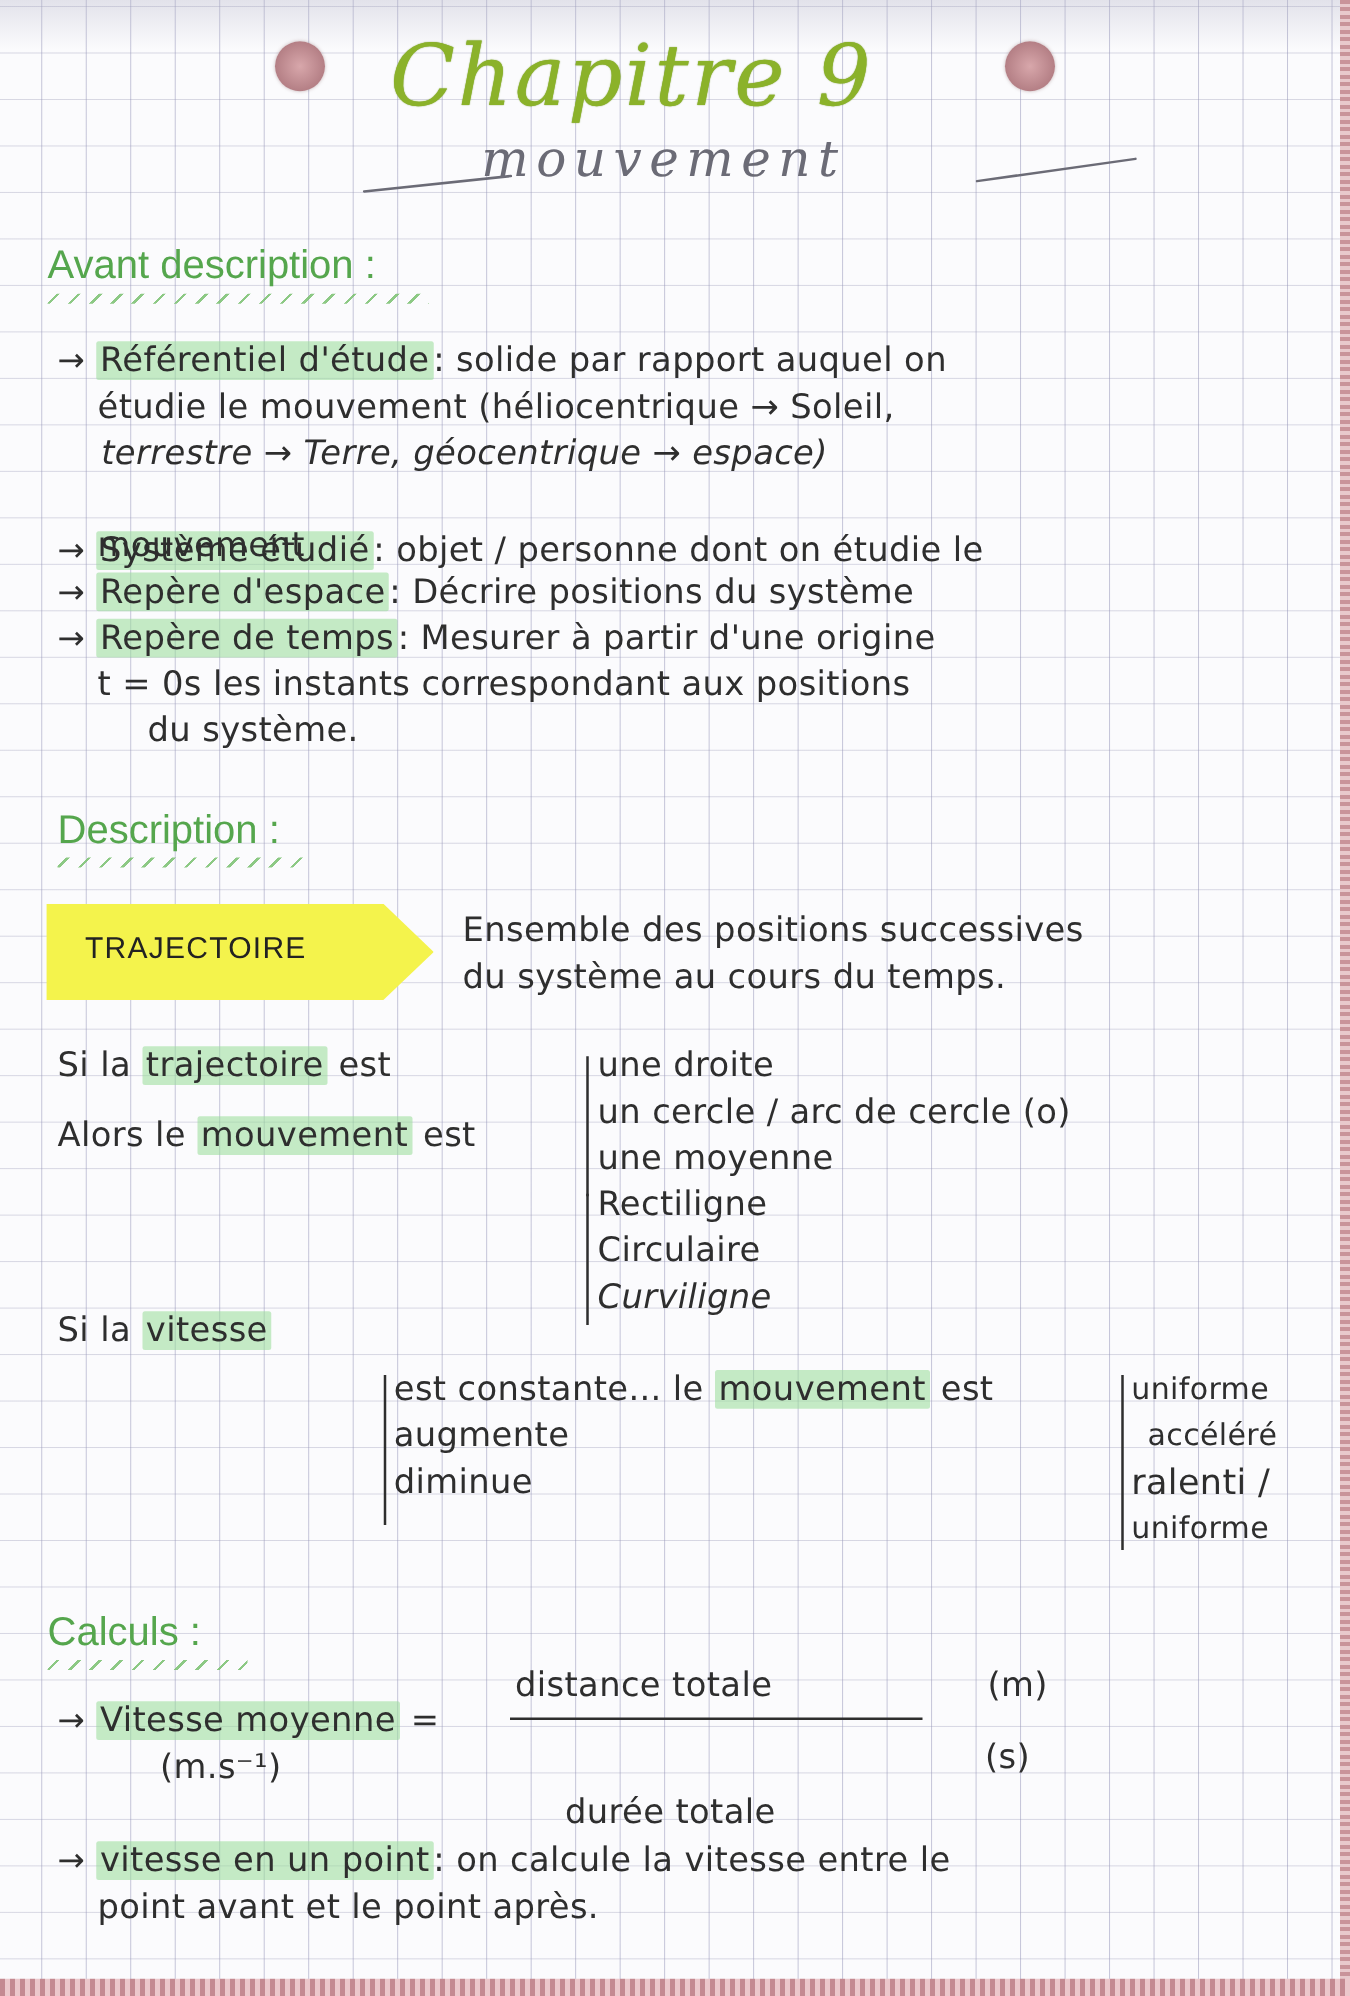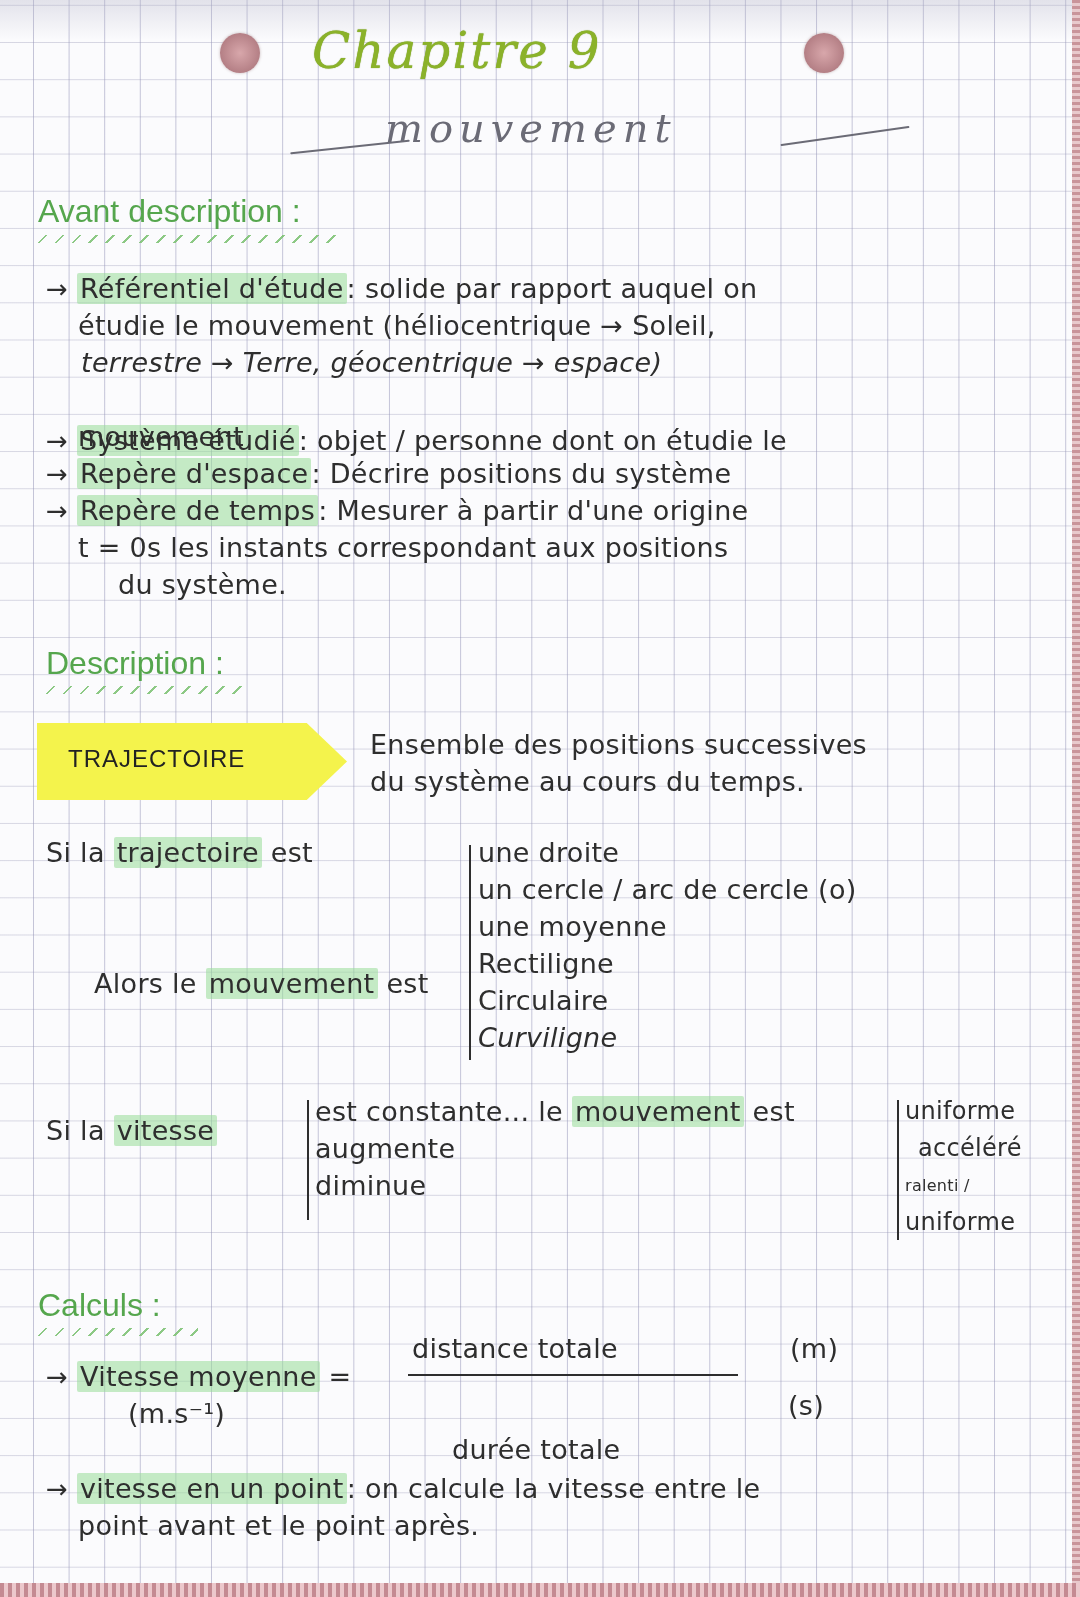--- a/index.html
+++ b/index.html
@@ -17,21 +17,21 @@
   .top-shade { position:absolute; left:0; top:0; width:1080px; height:40px;
     background: linear-gradient(to bottom, rgba(180,180,200,0.35), rgba(255,255,255,0)); }
   .border-right { position:absolute; right:0; top:0; width:8px; height:1597px;
     background: repeating-linear-gradient(to bottom, #c9949a 0 3px, #e8c9cc 3px 6px); }
   .border-bottom { position:absolute; left:0; bottom:0; width:1080px; height:14px;
     background: repeating-linear-gradient(to right, #c48a92 0 4px, #ecc8cc 4px 8px); }
   .abs { position:absolute; }
   .dot { position:absolute; width:40px; height:40px; border-radius:50%;
     background: radial-gradient(circle, #d8a7ab 0%, #b47f85 70%, #9a6a70 100%);
     box-shadow: 0 0 3px rgba(120,80,80,0.4); }
-  .title { font-family: "DejaVu Serif", serif; font-style: italic; font-size: 50px;
+  .title { font-family: "DejaVu Serif", serif; font-style: italic; font-size: 68px;
     color: #8bb22a; letter-spacing: 2px; text-shadow: 0 0 1px #6f9420; }
   .subtitle { font-family: "DejaVu Serif", serif; font-style: italic; font-size: 40px;
     color: #6b6b76; letter-spacing: 6px; }
   .subtitle-swash { position:absolute; height:2px; background:#6b6b76; border-radius:2px; }
   .heading { font-family: "Liberation Sans", sans-serif; font-size: 32px; color: #55a64d; }
   .squiggle { position:absolute; height:8px;
     background: repeating-linear-gradient(135deg, transparent 0 5px, #79c06f 5px 7px, transparent 7px 12px); opacity:.85; }
   .hand { font-family: "DejaVu Sans", sans-serif; font-size: 27px; line-height: 37px;
     color: #2e2e2e; white-space: nowrap; letter-spacing: 0.3px; }
   .hl { background: rgba(152, 221, 152, 0.55); padding: 0 3px; border-radius: 2px; }
@@ -93,46 +93,46 @@
 <div class="abs hand" style="left:46px; top:834px;">
   <span>Si la</span>
   <span class="hl">trajectoire</span>
   <span>est</span>
 </div>
 <div class="vbar" style="left:469px; top:845px; height:112px;"></div>
 <div class="abs hand" style="left:478px; top:834px;">une droite</div>
 <div class="abs hand" style="left:478px; top:871px;">un cercle / arc de cercle (o)</div>
 <div class="abs hand" style="left:478px; top:908px;">une moyenne</div>
 
-<div class="abs hand" style="left:46px; top:965px;margin-left:48px;">
+<div class="abs hand" style="left:46px; top:890px;">
   <span>Alors le</span>
   <span class="hl">mouvement</span>
   <span>est</span>
 </div>
 <div class="vbar" style="left:469px; top:955px; height:105px;"></div>
 <div class="abs hand" style="left:478px; top:945px;">Rectiligne</div>
 <div class="abs hand" style="left:478px; top:982px;text-align:right;">Circulaire</div>
 <div class="abs hand" style="left:478px; top:1019px;font-style:italic;">Curviligne</div>
 
-<div class="abs hand" style="left:46px; top:1112px;">
+<div class="abs hand" style="left:46px; top:1046px;">
   <span>Si la</span>
   <span class="hl">vitesse</span>
 </div>
 <div class="vbar" style="left:307px; top:1100px; height:120px;"></div>
 <div class="abs hand" style="left:315px; top:1093px;">
   <span>est constante</span><span>... le</span>
   <span class="hl">mouvement</span>
   <span>est</span>
 </div>
 <div class="abs hand" style="left:315px; top:1130px;">augmente</div>
 <div class="abs hand" style="left:315px; top:1167px;">diminue</div>
 <div class="vbar" style="left:897px; top:1100px; height:140px;"></div>
 <div class="abs hand" style="left:905px; top:1093px; font-size:24px;">uniforme</div>
 <div class="abs hand" style="left:918px; top:1130px; font-size:24px;">accéléré</div>
-<div class="abs hand" style="left:905px; top:1167px; font-size:16px;">ralenti /</div>
+<div class="abs hand" style="left:905px; top:1167px; font-size:28px;">ralenti /</div>
 <div class="abs hand" style="left:905px; top:1204px; font-size:24px;">uniforme</div>
 
 <div class="abs heading" style="left:38px; top:1287px;">Calculs :</div>
 <div class="squiggle" style="left:38px; top:1328px; width:160px;"></div>
 
 <div class="abs hand" style="left:46px; top:1358px;">
   <span class="arrow">→</span>
   <span class="hl">Vitesse moyenne</span>
   <span>=</span>
 </div>

